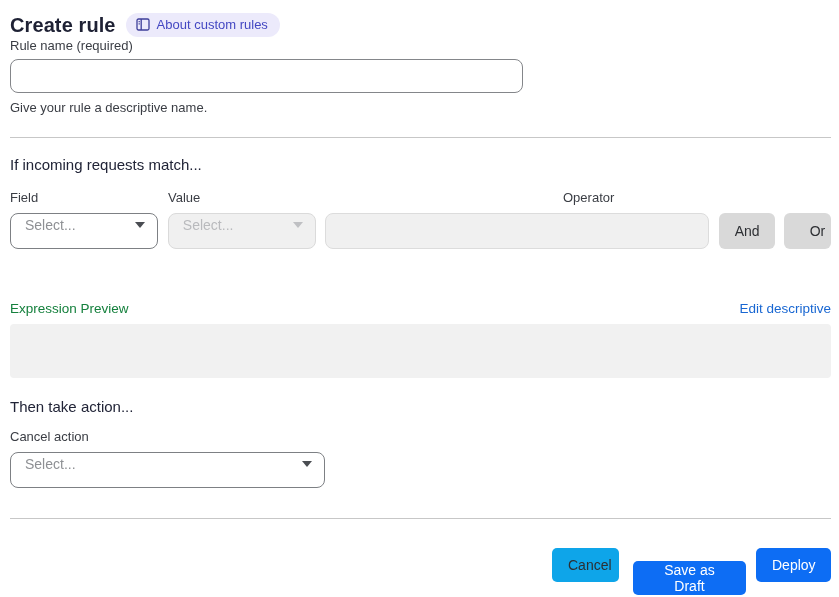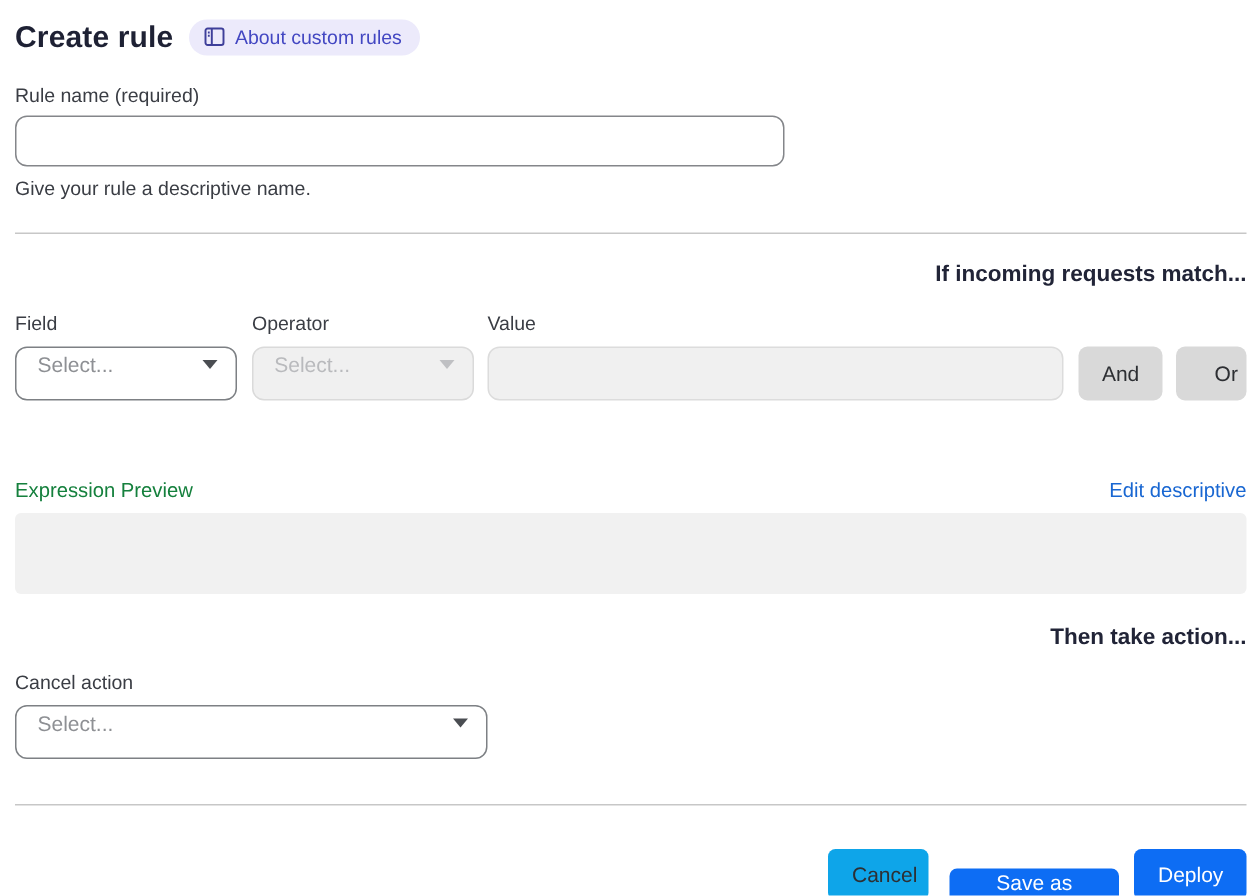--- a/index.html
+++ b/index.html
@@ -19,33 +19,33 @@
     font-size: 13px; padding: 4px 12px 5px 10px;
     border-radius: 12px; cursor: pointer; border: none;
   }
   .about-badge svg { display: block; }
 
   
   .field-label { font-size: 13px; color: #3a3d44; }
   .helper-text { font-size: 13px; color: #3a3d44; }
 
   
-  .rule-name-label { margin-top: 18px; }
+  .rule-name-label { }
   .rule-name-input {
     margin-top: 6px; width: 513px; height: 34px;
     border: 1px solid #84868a; border-radius: 8px;
     font-size: 14px; padding: 0 10px; color: #222; background: #fff; outline: none;
   }
   .rule-name-helper { margin-top: 7px; }
 
   .divider { border: none; border-top: 1px solid #c7c7c7; margin: 0; width: 821px; }
   .divider-1 { margin-top: 22px; }
   .divider-2 { margin-top: 30px; }
 
-  .section-heading { font-size: 15px; font-weight: 700; color: #212437; text-align: right; }
+  .section-heading { font-size: 15px; font-weight: 400; color: #212437; }
   .match-heading { margin-top: 18px; }
 
   
   .cond-labels { display: flex; margin-top: 17px; }
   .cond-row { display: flex; margin-top: 8px; align-items: center; }
   .col-field { width: 148px; margin-right: 10px; }
   .col-operator { width: 148px; margin-right: 9px; }
   .col-value { width: 385px; margin-right: 10px; }
 
   .select-box {
@@ -122,22 +122,22 @@
   <div class="field-label rule-name-label">Rule name (required)</div>
   <input class="rule-name-input" type="text" value="" style="">
   <div class="helper-text rule-name-helper">Give your rule a descriptive name.</div>
 
   <hr class="divider divider-1">
 
   <div class="section-heading match-heading">If incoming requests match...</div>
 
   <div class="cond-labels">
     <div class="field-label col-field">Field</div>
+    <div class="field-label col-value">Value</div>
     <div class="field-label col-operator">Operator</div>
-    <div class="field-label col-value">Value</div>
   </div>
 
   <div class="cond-row">
     <div class="select-box col-field">
       <span>Select...</span>
       <span class="caret"></span>
     </div>
     <div class="select-box disabled col-operator">
       <span>Select...</span>
       <span class="caret"></span>

